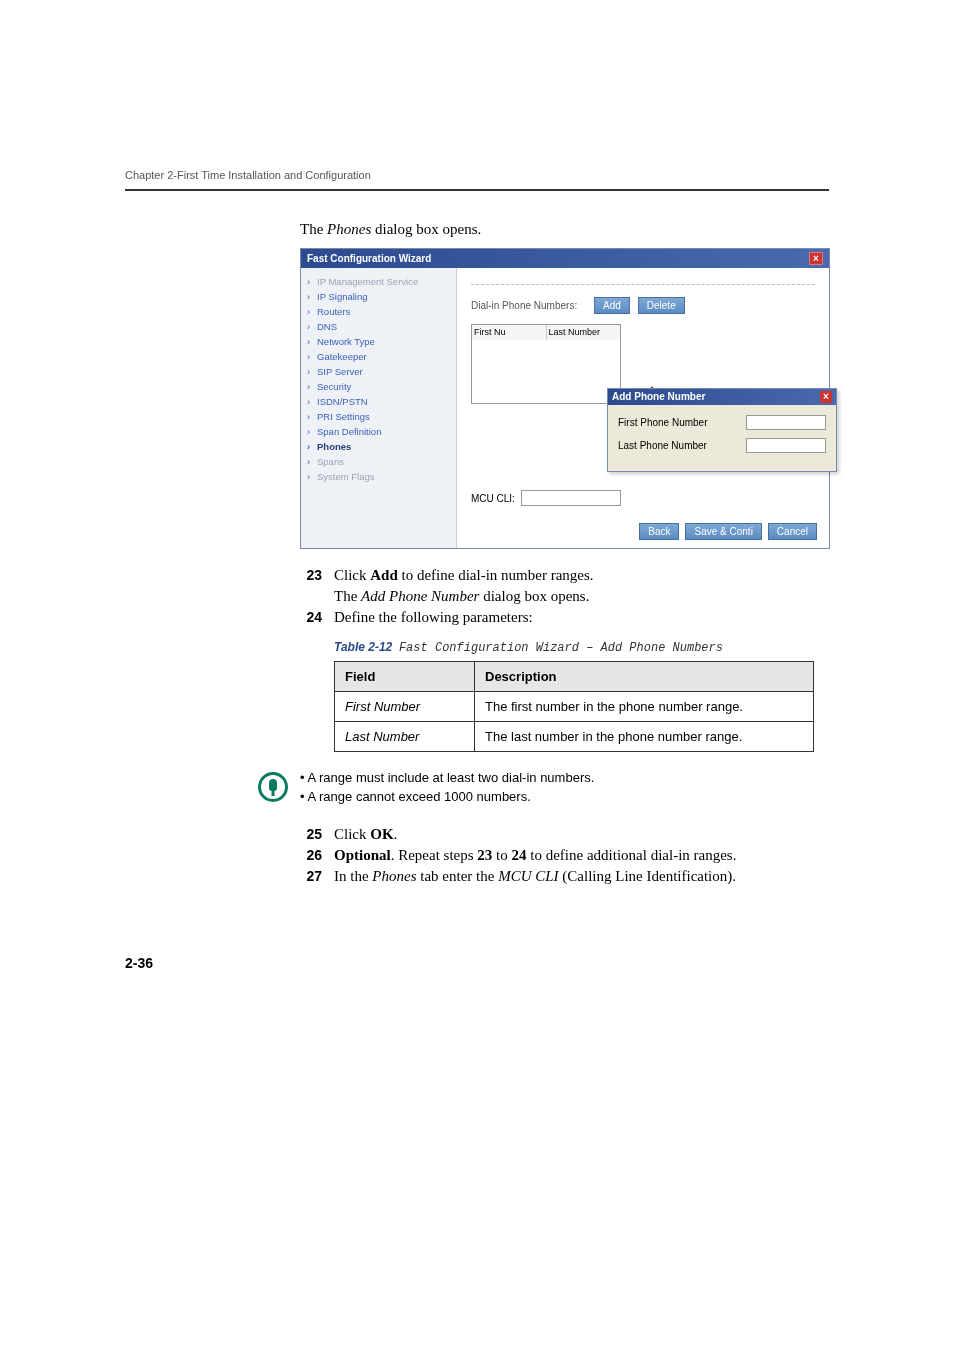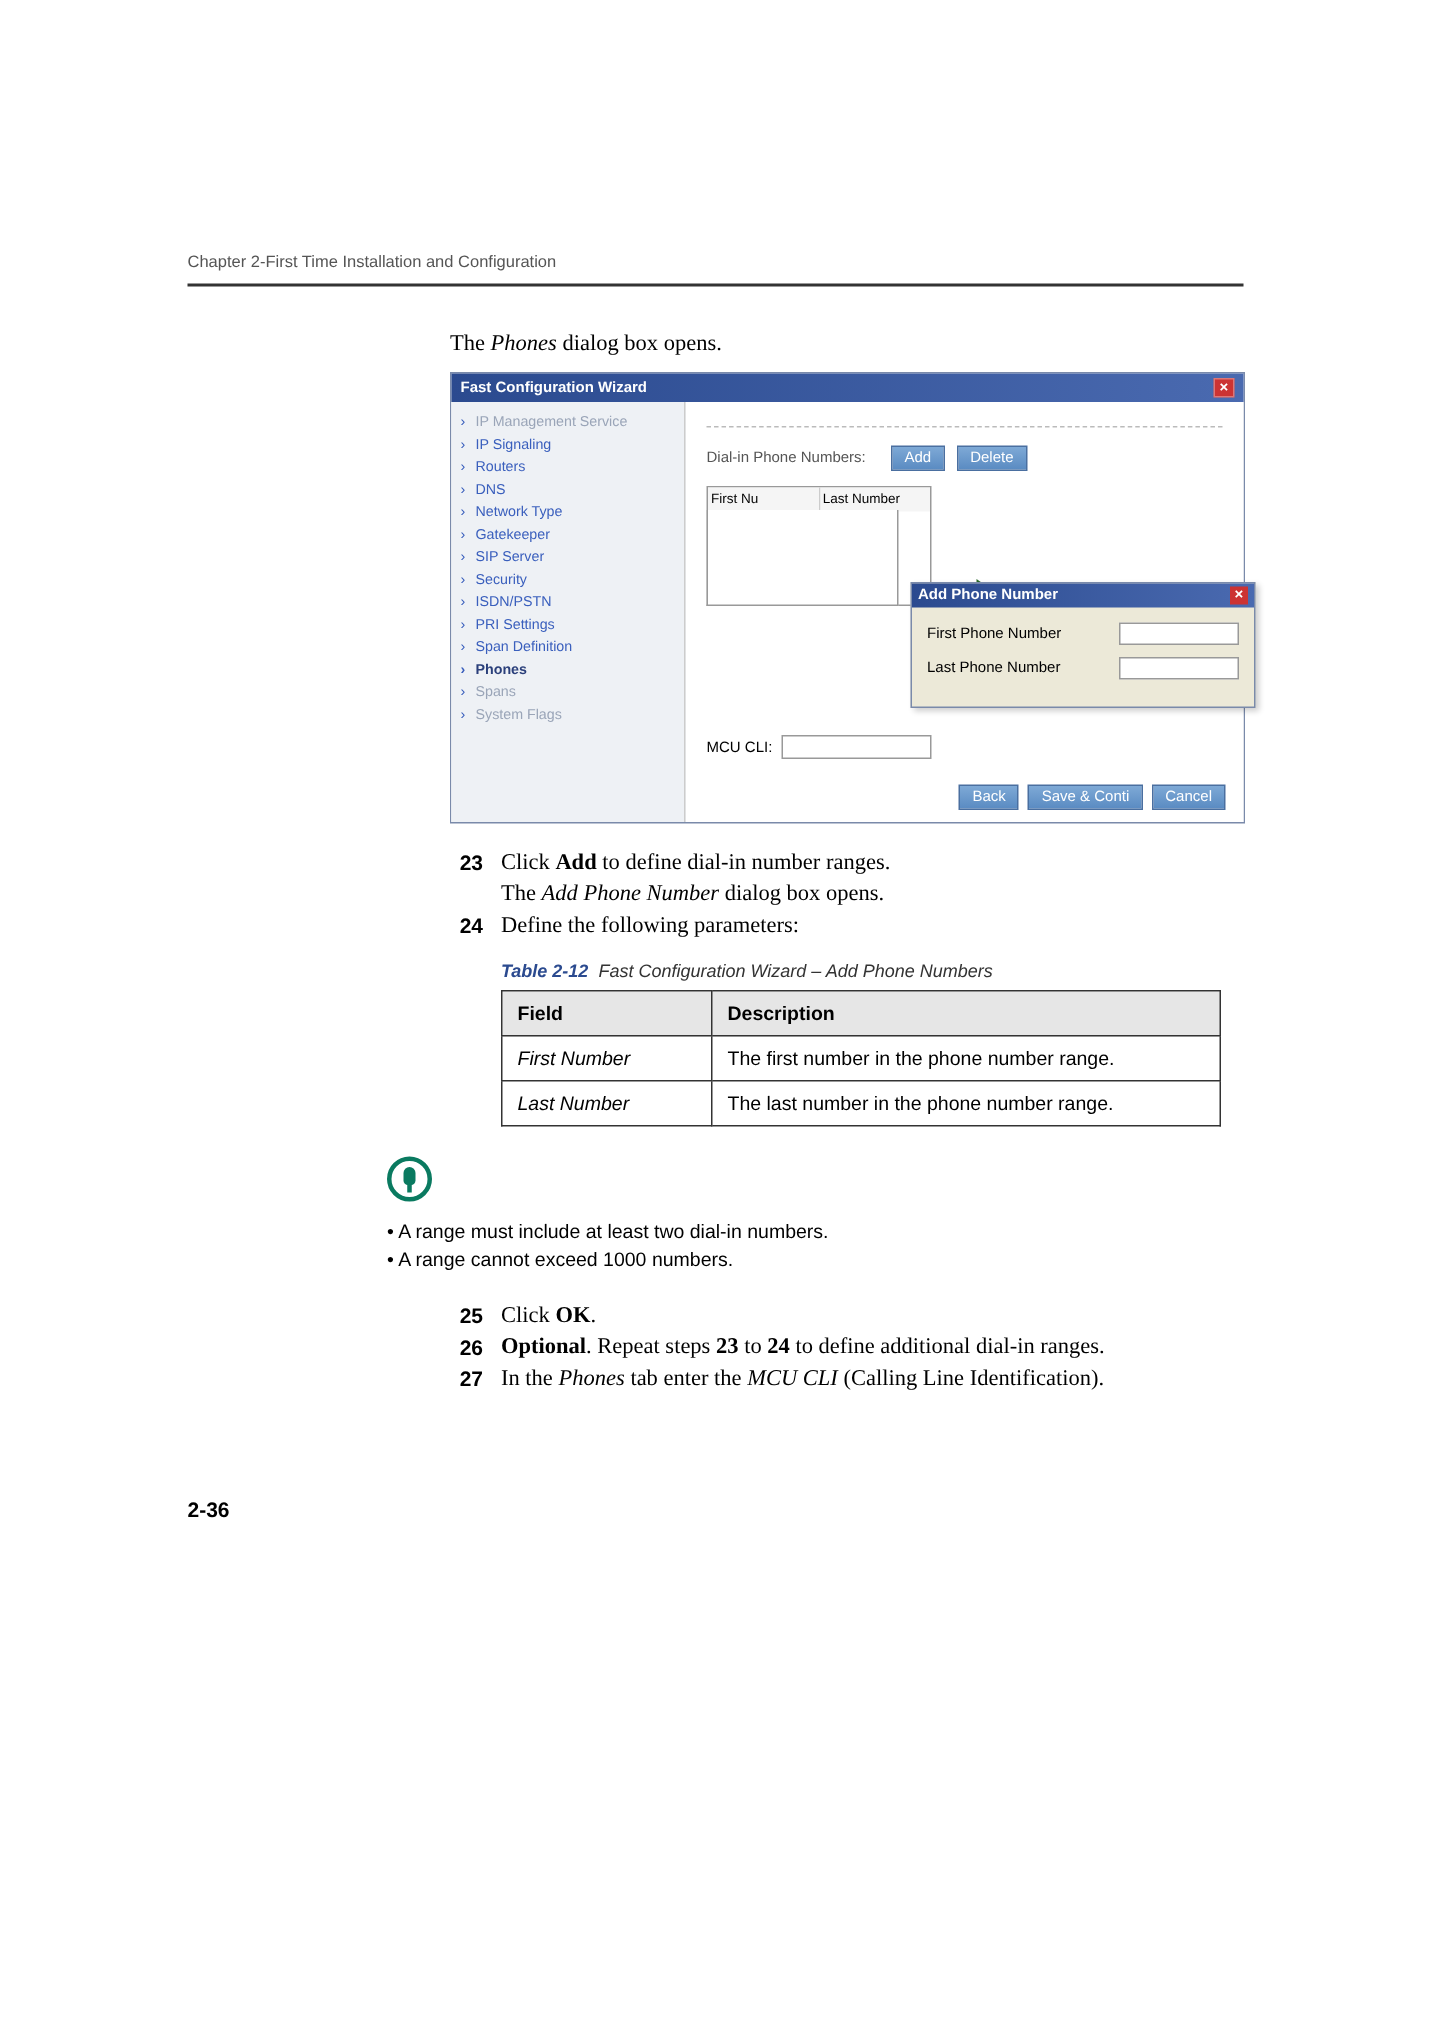--- a/index.html
+++ b/index.html
@@ -216,21 +216,21 @@
   .strong { font-weight: bold; }
   .em { font-style: italic; }
   .table-caption {
     color: #2b4a8f;
     font-size: 12px;
     font-weight: bold;
     font-style: italic;
     margin: 14px 0 6px 0;
     font-family: Arial, sans-serif;
   }
-  .table-caption .plain { font-weight: normal; font-style: italic; color: #333; }
+  .table-caption .plain { font-weight: normal; font-style: italic; color: #333; font-family: Liberation Mono, monospace; }
   table.params {
     border-collapse: collapse;
     width: 100%;
     font-family: Arial, sans-serif;
     font-size: 13px;
     margin-bottom: 18px;
   }
   table.params th, table.params td {
     border: 1px solid #333;
     padding: 7px 10px;
@@ -242,21 +242,20 @@
   }
   table.params td:first-child { font-style: italic; width: 140px; }
   
   .note-block {
     display: flex;
     align-items: flex-start;
     gap: 12px;
     margin: 6px 140px 18px 258px;
     font-family: Arial, sans-serif;
     font-size: 13px;
-    flex-direction: column;
   }
   .note-icon {
     width: 30px; height: 30px;
     border: 3px solid #0a7a60;
     border-radius: 50%;
     position: relative;
     flex-shrink: 0;
     margin-top: 2px;
   }
   .note-icon::after {
@@ -321,21 +320,21 @@
         <div class="sb-item muted">Spans</div>
         <div class="sb-item muted">System Flags</div>
       </div>
       <div class="wizard-main">
         <div class="dash-sep"></div>
         <div class="w-row">
           <span class="w-label">Dial-in Phone Numbers:</span>
           <button class="w-btn">Add</button>
           <button class="w-btn">Delete</button>
         </div>
-        <div class="w-table-wrap" style="width:128px;height:80px;position:relative;">
+        <div class="w-table-wrap" style="width:150px;height:80px;position:relative;">
           <div class="w-table">
             <div class="col">First Nu</div>
             <div class="col" style="border-right:none">Last Number</div>
           </div>
           <div class="w-table-body"></div>
         </div>
 
         <div class="arrow"></div>
 
         <div class="inner-modal">

